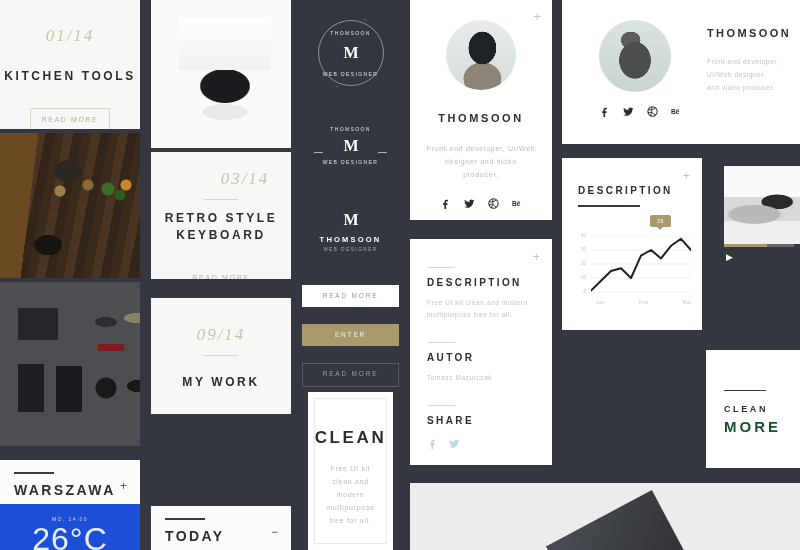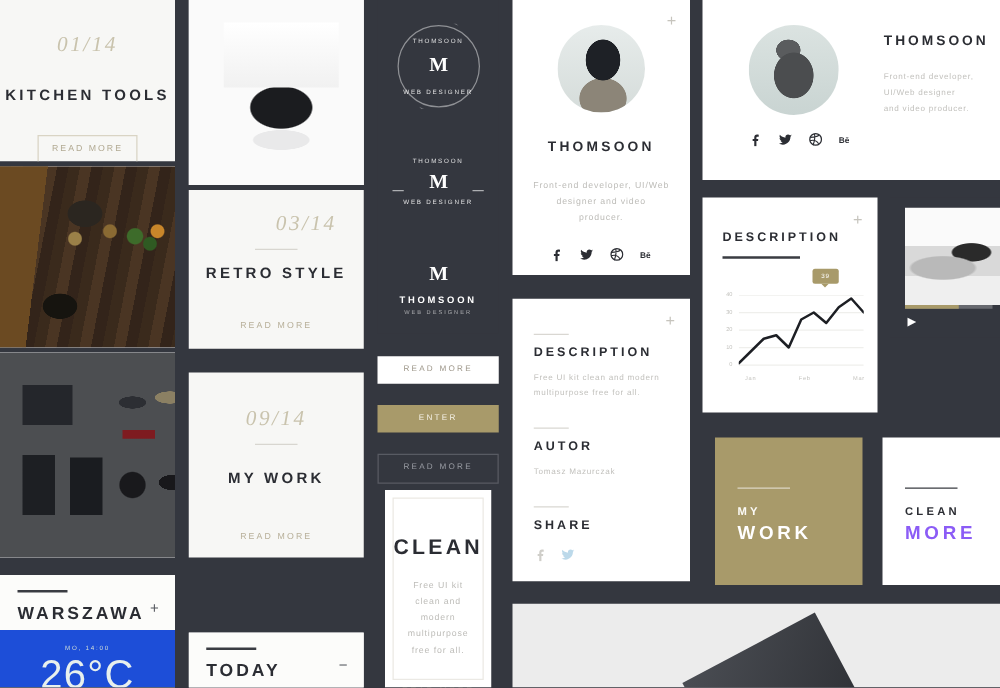--- a/index.html
+++ b/index.html
@@ -212,24 +212,25 @@
   </div>
 
   <div class="card" style="left:151px;top:0;width:140px;height:148px;">
     <div class="photo ph-typewriter"></div>
   </div>
 
   <div class="card offwhite" style="left:151px;top:152px;width:140px;height:127px;">
     <div class="num" style="margin-top:17px;padding-left:48px;">03/14</div>
     <div class="rule"></div>
     <div class="ttl">RETRO STYLE</div>
+    <div class="ttl">KEYBOARD</div>
     <div class="readmore-txt" style="margin-top:30px;">READ MORE</div>
   </div>
 
-  <div class="card offwhite" style="left:151px;top:298px;width:140px;height:148px;">
+  <div class="card offwhite" style="left:151px;top:298px;width:140px;height:116px;">
     <div class="num" style="margin-top:27px;">09/14</div>
     <div class="rule"></div>
     <div class="ttl" style="margin-top:18px;">MY WORK</div>
     <div class="readmore-txt" style="margin-top:35px;">READ MORE</div>
   </div>
 
   <div class="card" style="left:151px;top:460px;width:140px;height:90px;margin-top:46px;">
     <div class="w-head">
       <div class="w-rule"></div>
       <div class="w-city">TODAY</div>
@@ -395,33 +396,26 @@
   <div class="card dark" style="left:712px;top:158px;width:88px;height:112px;">
     <div style="position:absolute;left:12px;top:8px;right:0;height:78px;overflow:hidden;">
       <div class="photo ph-bw"></div>
     </div>
     <div class="progress" style="position:absolute;left:12px;right:6px;top:86px;">
       <i id="vid-progress" style="width: 62%;"></i>
     </div>
     <div class="play" style="position:absolute;left:14px;top:94px;">▶</div>
   </div>
 
-  <div class="card" style="left:572px;top:350px;width:118px;height:118px;background:#a89a6a;">
-    <div style="position:absolute;left:18px;bottom:32px;">
-      <div class="tile-rule" style="background:rgba(255,255,255,.6);"></div>
-      <div class="tile-l1" style="color:#fbfaf6;">MY</div>
-      <div class="tile-l2" style="color:#ffffff;">WORK</div>
-    </div>
-  </div>
 
   <div class="card" style="left:706px;top:350px;width:94px;height:118px;">
     <div style="position:absolute;left:18px;bottom:32px;">
       <div class="tile-rule" style="background:#3a3c42;"></div>
       <div class="tile-l1" style="color:#2b2d33;">CLEAN</div>
-      <div class="tile-l2" style="color:#8b5cf6;">MORE</div>
+      <div class="tile-l2" style="color:#14532d;">MORE</div>
     </div>
   </div>
 
   <div class="card mock-panel" style="left:410px;top:483px;width:390px;height:67px;">
     <div class="mock-shape" style="left:150px;top:30px;width:120px;height:90px;transform:rotate(-28deg);"></div>
   </div>
 
 </div>
 
 </body></html>

